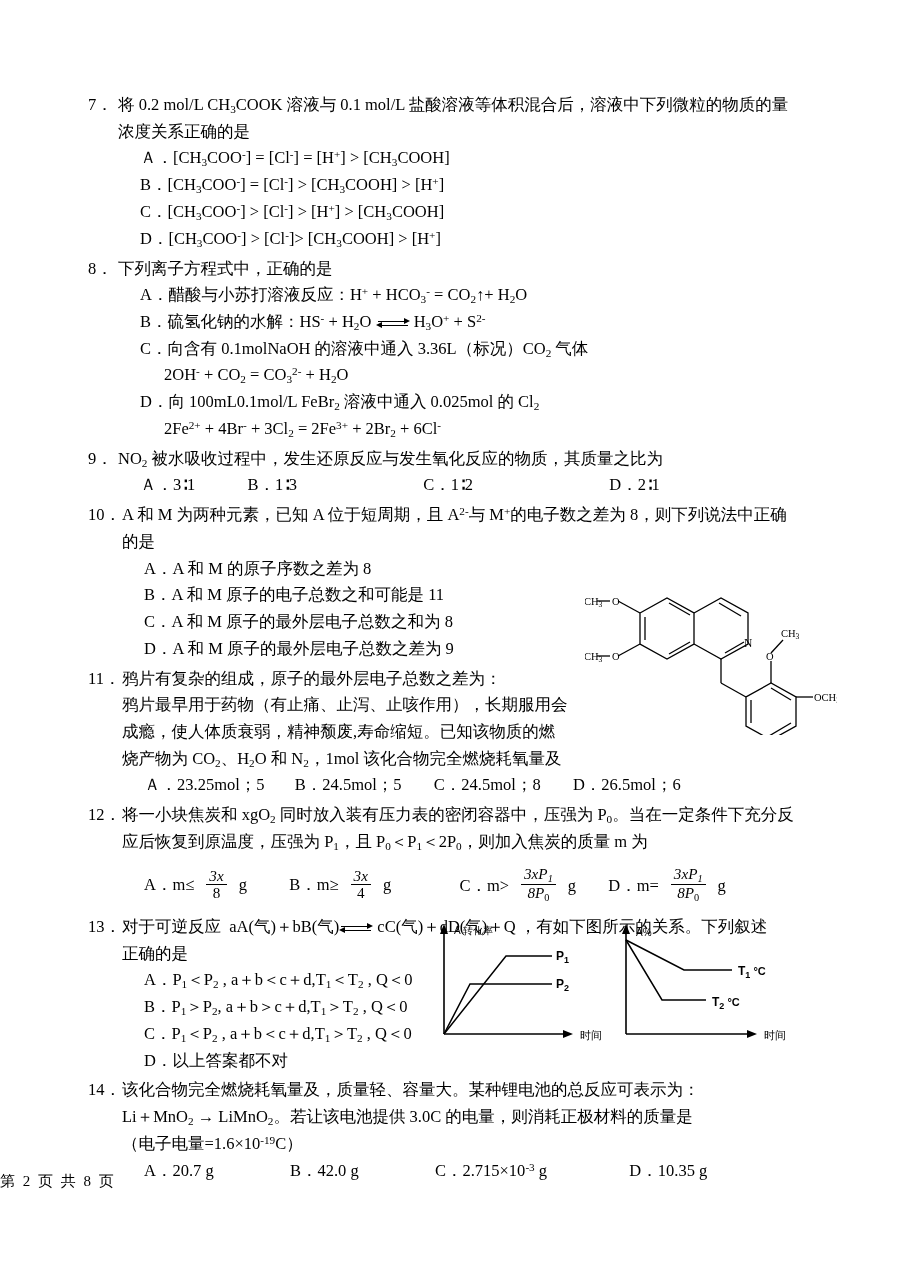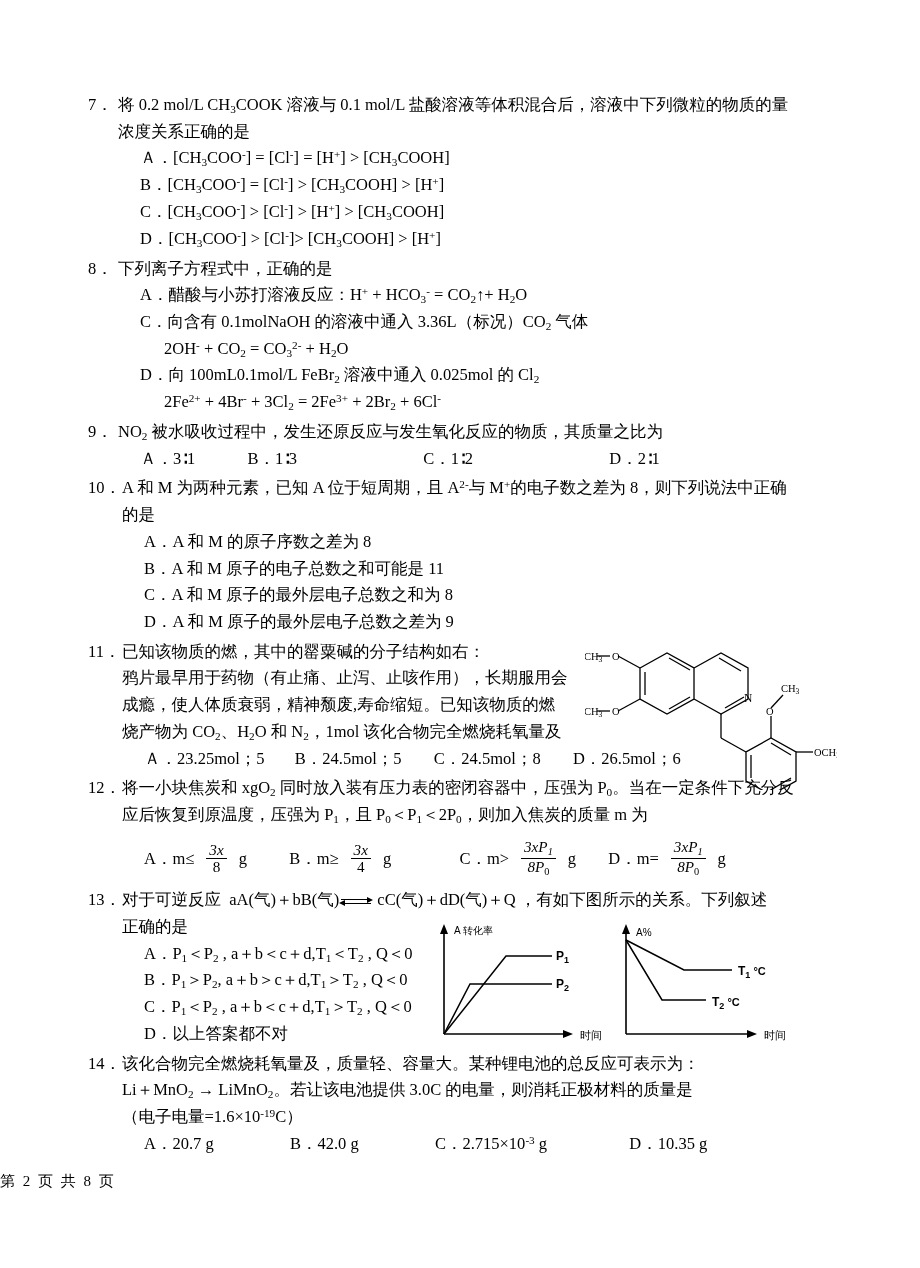--- a/index.html
+++ b/index.html
@@ -95,21 +95,21 @@
     margin: 0 12px;
   }
   .frac .n { display: block; padding: 0 3px; border-bottom: 1.2px solid #000; font-style: italic; }
   .frac .d { display: block; padding: 0 3px; }
   .ital { font-style: italic; }
 
   
   .mol {
     position: absolute;
     left: 585px;
-    top: 640px;
+    top: 585px;
     width: 252px;
     height: 150px;
   }
   
   .chart-left {
     position: absolute;
     left: 432px;
     top: 918px;
     width: 195px;
     height: 125px;
@@ -146,20 +146,21 @@
       <div class="opt">C．[CH<sub>3</sub>COO<sup>-</sup>] &gt; [Cl<sup>-</sup>] &gt; [H<sup>+</sup>] &gt; [CH<sub>3</sub>COOH]</div>
       <div class="opt">D．[CH<sub>3</sub>COO<sup>-</sup>] &gt; [Cl<sup>-</sup>]&gt; [CH<sub>3</sub>COOH] &gt; [H<sup>+</sup>]</div>
     </div>
   </div>
 
   <div class="q">
     <span class="qnum">8．</span>
     <div class="qbody">
       <div class="line">下列离子方程式中，正确的是</div>
       <div class="opt">A．醋酸与小苏打溶液反应：H<sup>+</sup> + HCO<sub>3</sub><sup>-</sup> = CO<sub>2</sub>↑+ H<sub>2</sub>O</div>
+      <div class="opt">B．硫氢化钠的水解：HS<sup>-</sup> + H<sub>2</sub>O <span class="eq-arrows"><i class="r"></i><i class="l"></i></span> H<sub>3</sub>O<sup>+</sup> + S<sup>2-</sup></div>
       <div class="opt">C．向含有 0.1molNaOH 的溶液中通入 3.36L（标况）CO<sub>2</sub> 气体</div>
       <div class="opt-ind">2OH<sup>-</sup> + CO<sub>2</sub> = CO<sub>3</sub><sup>2-</sup> + H<sub>2</sub>O</div>
       <div class="opt">D．向 100mL0.1mol/L FeBr<sub>2</sub> 溶液中通入 0.025mol 的 Cl<sub>2</sub></div>
       <div class="opt-ind">2Fe<sup>2+</sup> + 4Br<sup>-</sup> + 3Cl<sub>2</sub> = 2Fe<sup>3+</sup> + 2Br<sub>2</sub> + 6Cl<sup>-</sup></div>
     </div>
   </div>
 
   <div class="q">
     <span class="qnum">9．</span>
     <div class="qbody">
@@ -184,21 +185,21 @@
       <div class="opt">A．A 和 M 的原子序数之差为 8</div>
       <div class="opt">B．A 和 M 原子的电子总数之和可能是 11</div>
       <div class="opt">C．A 和 M 原子的最外层电子总数之和为 8</div>
       <div class="opt">D．A 和 M 原子的最外层电子总数之差为 9</div>
     </div>
   </div>
 
   <div class="q">
     <span class="qnum wide">11．</span>
     <div class="qbody wide">
-      <div class="line">已知该物质的燃，其中的罂粟碱的分子结构如右：</div>
+      <div class="line">鸦片有复杂的组成，原子的最外层电子总数之差为：</div>
       <div class="line">鸦片最早用于药物（有止痛、止泻、止咳作用），长期服用会</div>
       <div class="line">成瘾，使人体质衰弱，精神颓废,寿命缩短。已知该物质的燃</div>
       <div class="line">烧产物为 CO<sub>2</sub>、H<sub>2</sub>O 和 N<sub>2</sub>，1mol 该化合物完全燃烧耗氧量及</div>
       <div class="opts-row">
         <span class="o">Ａ．23.25mol；5</span>
         <span style="display:inline-block;width:22px"></span>
         <span class="o">B．24.5mol；5</span>
         <span style="display:inline-block;width:24px"></span>
         <span class="o">C．24.5mol；8</span>
         <span style="display:inline-block;width:24px"></span>

